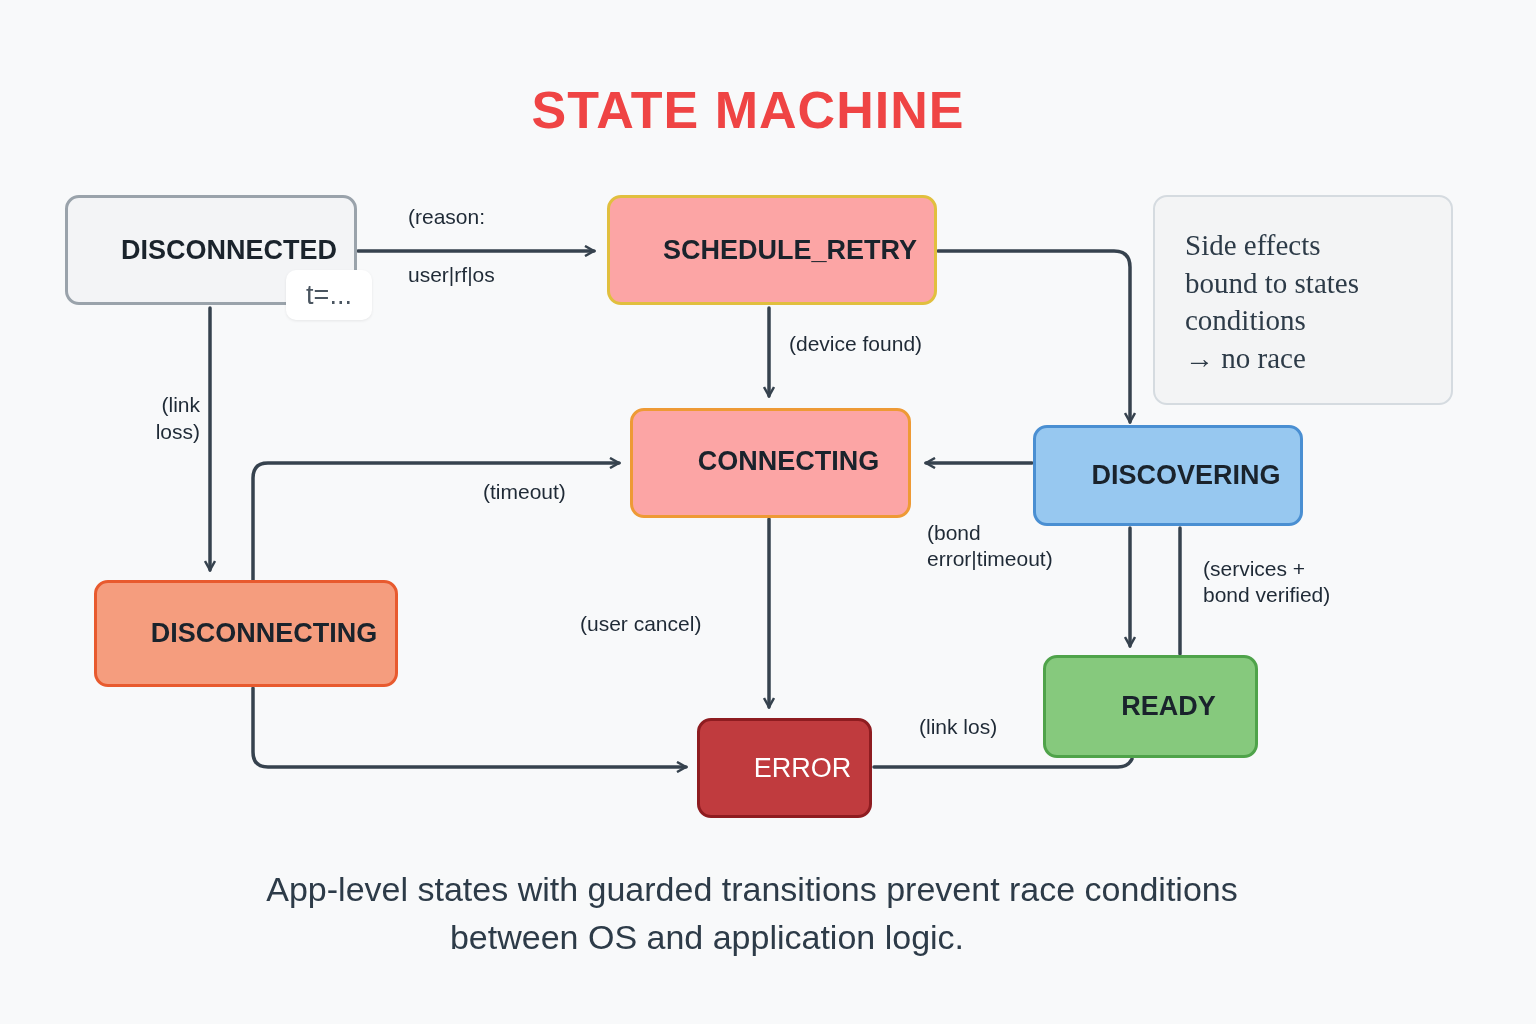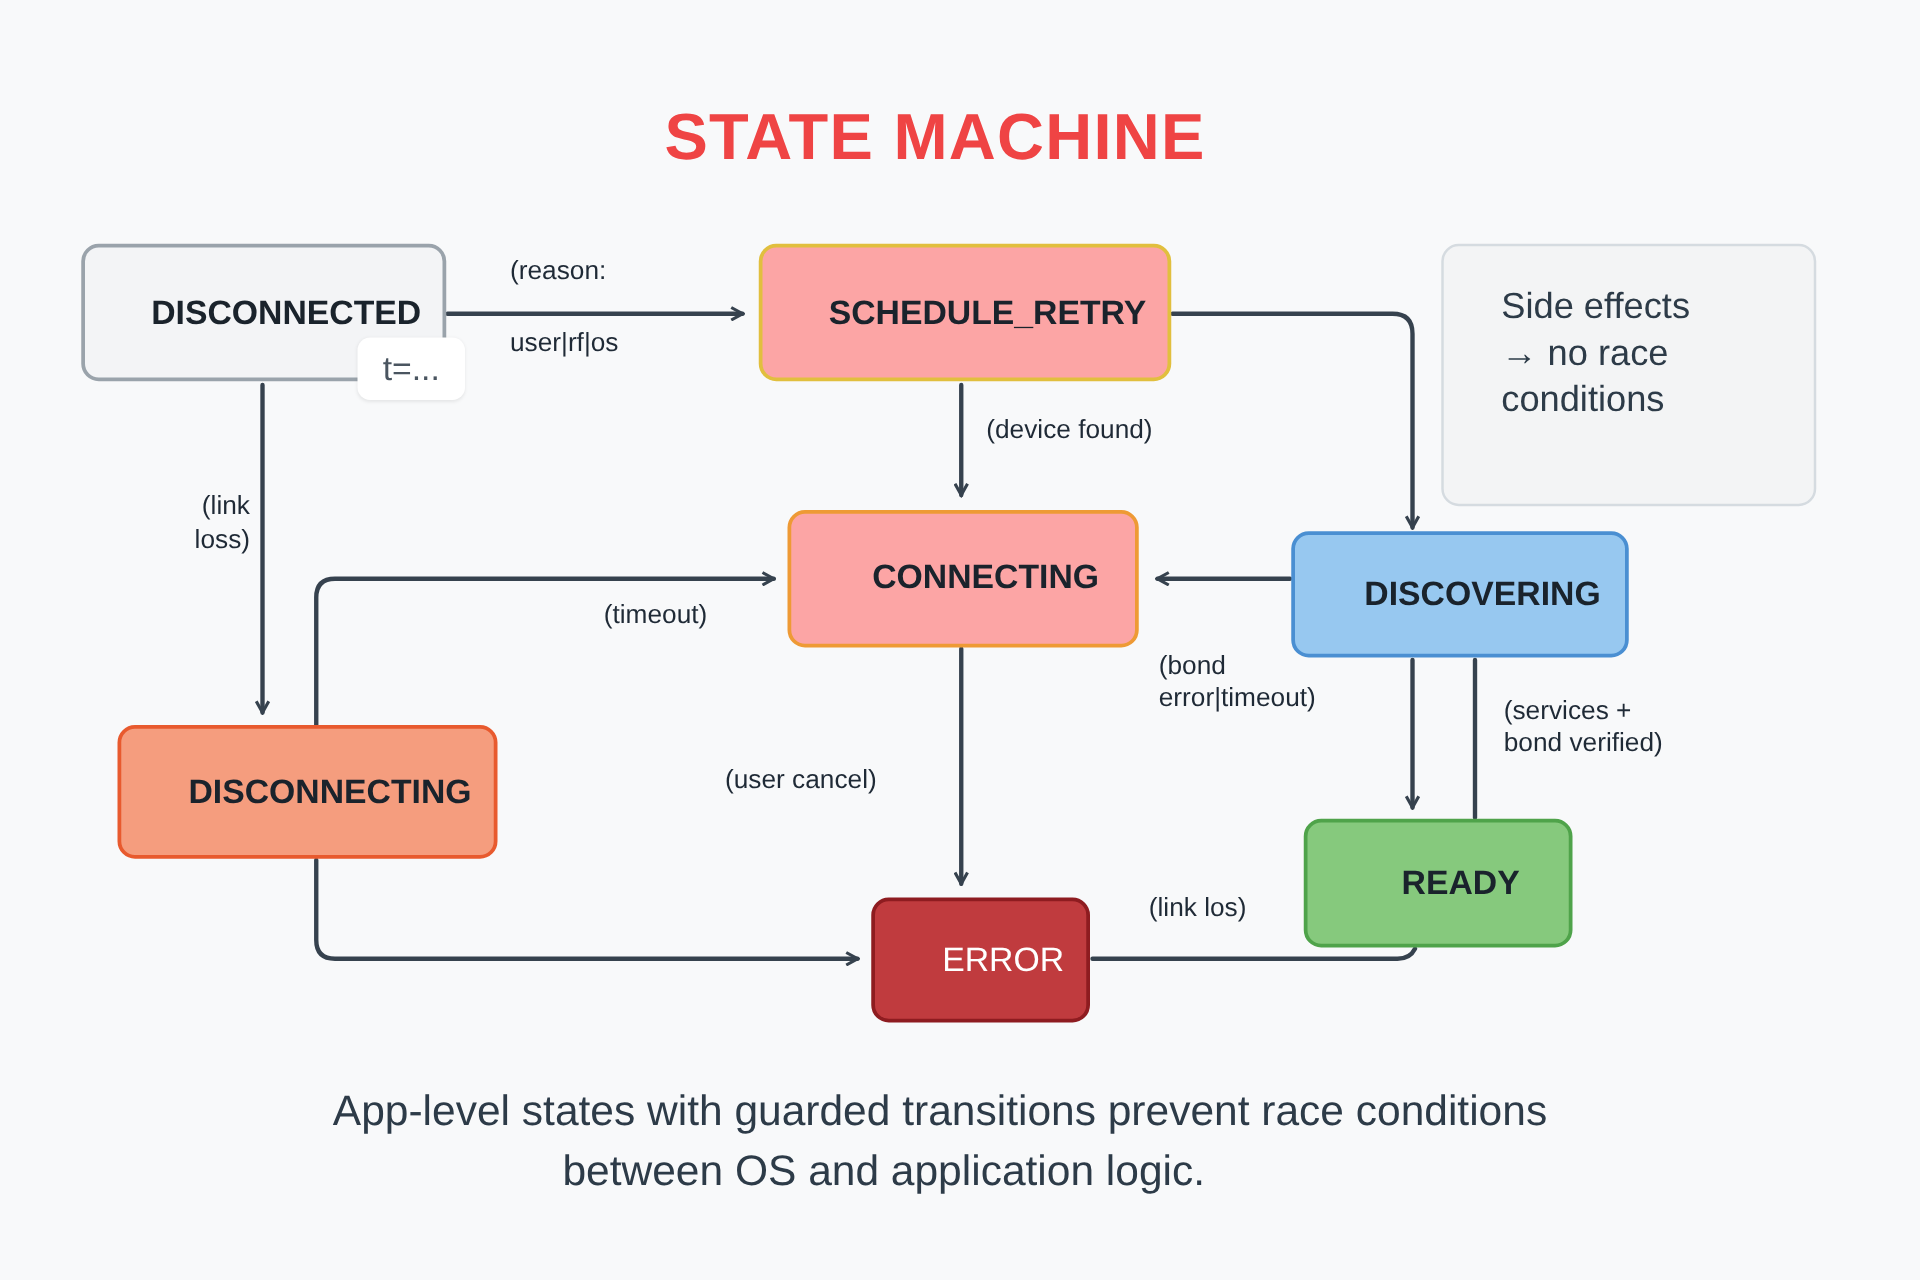--- a/index.html
+++ b/index.html
@@ -19,21 +19,21 @@
     border: 3px solid; display: flex; align-items: center; justify-content: center;
     font-weight: bold; font-size: 27px; color: #1a232c; cursor: pointer; padding-left: 36px;
   }
   .state span { pointer-events: none; }
   .label {
     position: absolute; font-size: 21px; color: #1f2a36; line-height: 1.3; white-space: nowrap;
   }
   .note {
     position: absolute; left: 1153px; top: 195px; width: 300px; height: 210px;
     box-sizing: border-box; border: 2px solid #d5dbe0; border-radius: 14px;
-    background: #f3f4f5; padding: 30px 46px; font-size: 29px; line-height: 1.3; color: #2d3b48;
+    background: #f3f4f5; padding: 30px 30px; font-size: 29px; line-height: 1.3; color: #2d3b48; font-family: Liberation Serif, serif;
   }
   .note div { white-space: nowrap; }
   .badge {
     position: absolute; left: 286px; top: 270px; width: 86px; height: 50px;
     background: #ffffff; border-radius: 10px; box-shadow: 0 1px 3px rgba(0,0,0,0.08);
     display: flex; align-items: center; justify-content: center;
     font-size: 27px; color: #4a5560;
   }
   .caption {
     position: absolute; left: 0; width: 1504px; top: 866px; text-align: center;
@@ -121,20 +121,21 @@
 </div>
 <div class="label" style="left:580px;top:610px;">
   <div>(user cancel)</div>
 </div>
 <div class="label" style="left:919px;top:713px;">
   <div>(link los)</div>
 </div>
 
 <div class="note">
   <div>Side effects</div>
+  <div>bound to states</div>
+  <div>conditions</div>
   <div>→ no race</div>
-  <div>conditions</div>
 </div>
 
 <div class="caption">
   <div>App-level states with guarded transitions prevent race conditions</div>
   <div style="padding-right:90px">between OS and application logic.</div>
 </div>
 
 </body></html>

